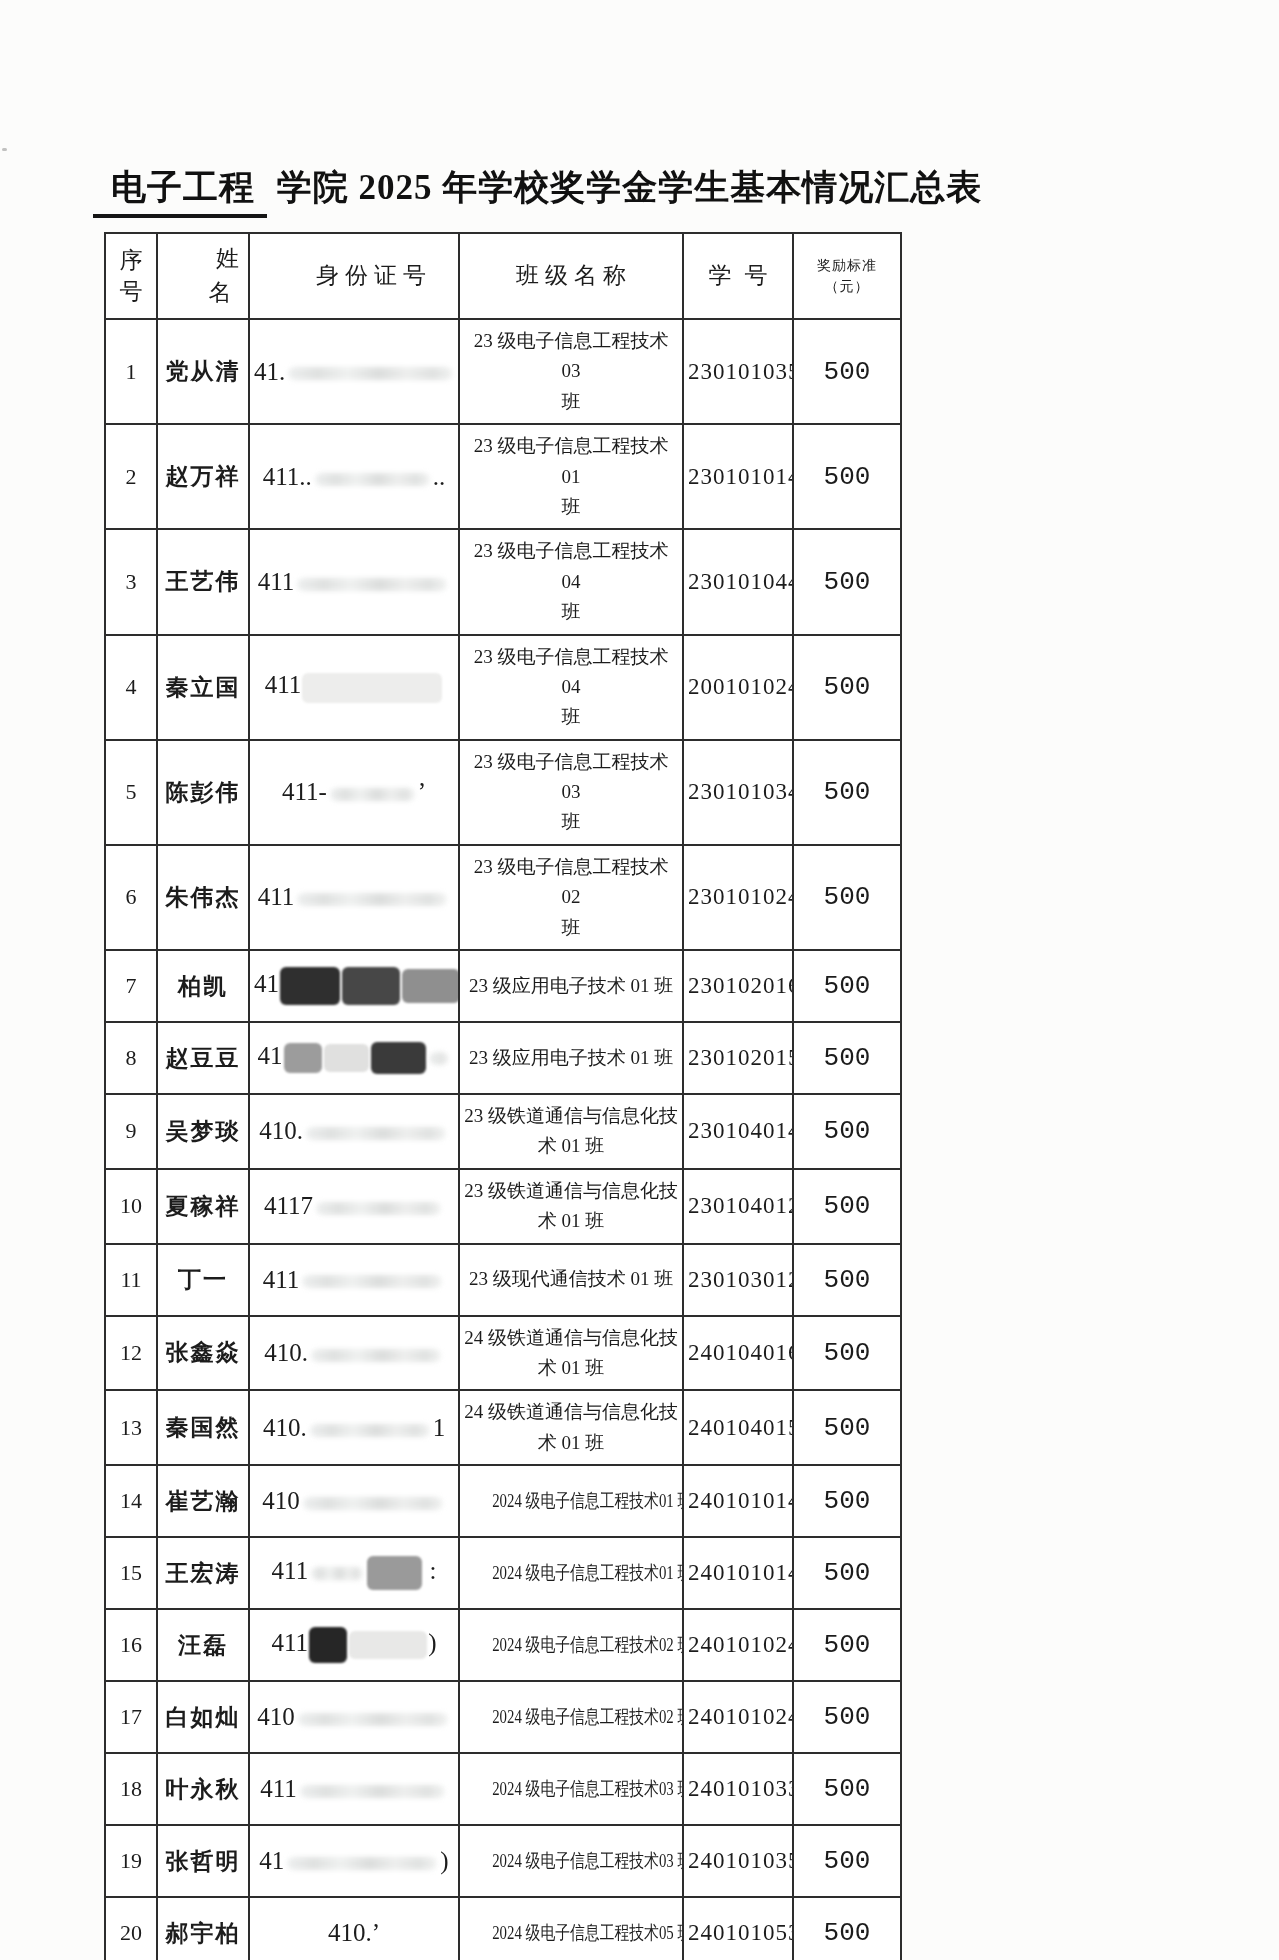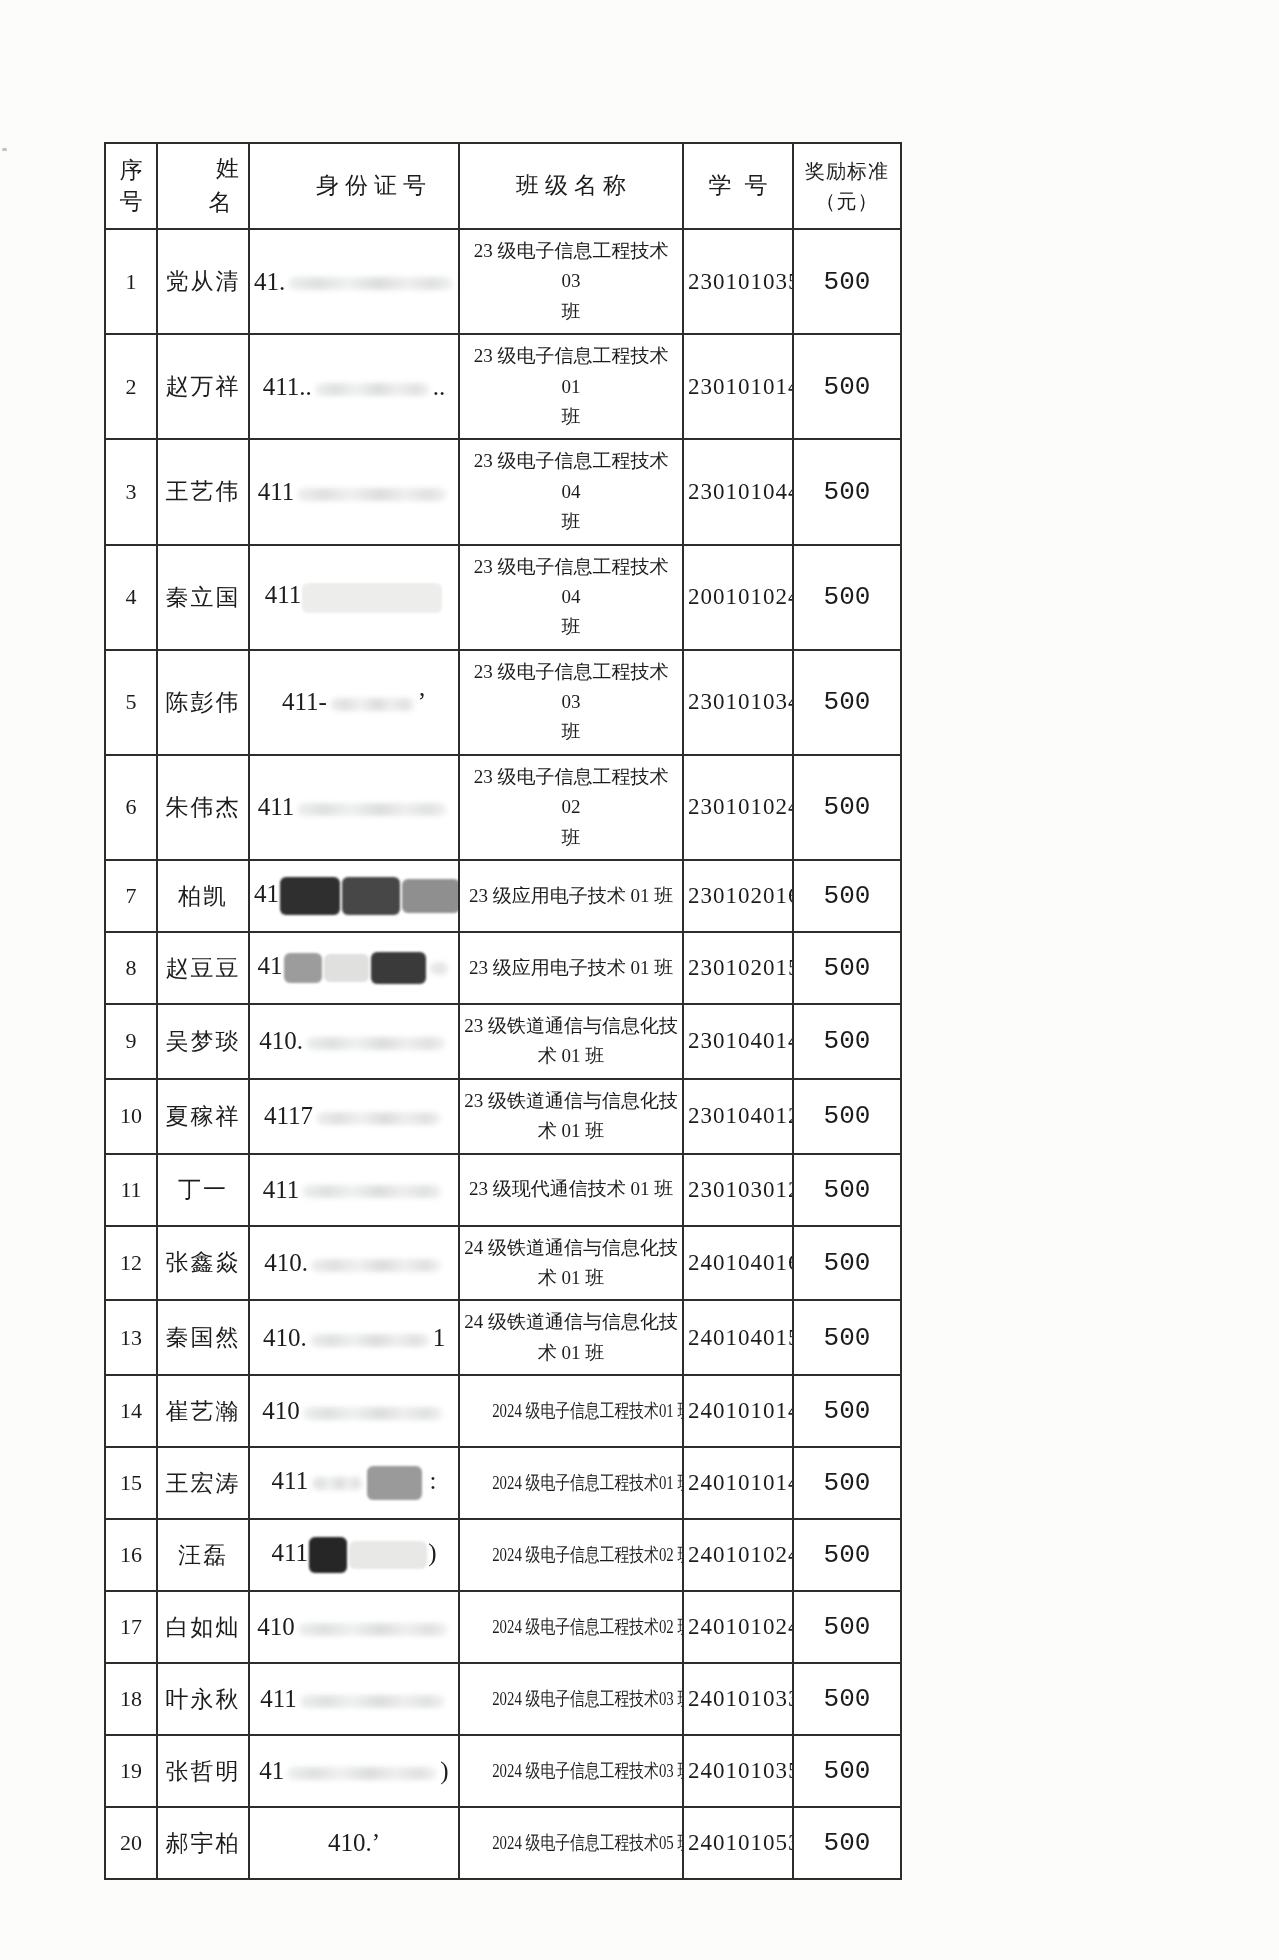--- a/index.html
+++ b/index.html
@@ -24,44 +24,45 @@
   .sheet th,.sheet td{
     border:2px solid #2d2d2d; text-align:center; vertical-align:middle;
     padding:6px 4px; box-sizing:border-box; overflow:hidden;
   }
   .sheet th{ font-weight:normal; font-size:23px; height:86px; line-height:1.5;}
   .sheet th:nth-child(1){ letter-spacing:0; line-height:1.35;}
   .sheet th:nth-child(2){ letter-spacing:10px; text-indent:10px;padding-left:48px;}
   .sheet th:nth-child(3){ letter-spacing:6px; text-indent:6px;padding-left:38px;}
   .sheet th:nth-child(4){ letter-spacing:6px; text-indent:6px;}
   .sheet th:nth-child(5){ letter-spacing:13px; text-indent:13px;}
-  .sheet th:nth-child(6){ letter-spacing:1px; font-size:20px;}
+  .sheet th:nth-child(6){ letter-spacing:1px; font-size:14px;}
   .sheet td{ height:72px; }
   .c-no{ font-size:22px; }
-  .c-name{ font-size:23px; letter-spacing:2px;}
+  .c-name{ font-size:23px; letter-spacing:2px;font-weight:bold;}
   .c-id{ text-align:left; padding-left:13px; font-size:25px; white-space:nowrap;}
   .c-class{ font-size:19px; line-height:1.6; }
   .c-snum{ font-size:23px; letter-spacing:1px;}
   .c-award{ font-size:26px;font-family:Liberation Mono, monospace; }
   .condensed{ display:inline-block; transform:scaleX(.78); transform-origin:50% 50%; white-space:nowrap;}
   .smudge{
     display:inline-block; height:13px; border-radius:7px; vertical-align:middle; margin:0 3px;
     background:linear-gradient(90deg,#eceeee 0%,#dcdedd 18%,#eef0ef 36%,#d8dad9 55%,#ecedec 72%,#dddfde 88%,#f1f2f1 100%);
     filter:blur(2.5px); opacity:.9;
   }
   .blk{ display:inline-block; vertical-align:middle; border-radius:6px; filter:blur(1.3px); margin:0 1px;}
   .edge-dot{ position:absolute; left:2px; top:148px; width:5px; height:3px; background:#9a9a9a; border-radius:2px; opacity:.6;}
 </style>
 </head>
 <body>
 
 <div class="page">
   <div class="edge-dot"></div>
 
 
+  <h1 class="title"><span class="college">电子工程</span><span> 学院 2025 年学校奖学金学生基本情况汇总表</span></h1>
 
   <table class="sheet">
     <colgroup>
       <col style="width:52px">
         <col style="width:92px">
         <col style="width:210px">
       <col style="width:224px">
         <col style="width:110px">
         <col style="width:108px">
     </colgroup>

